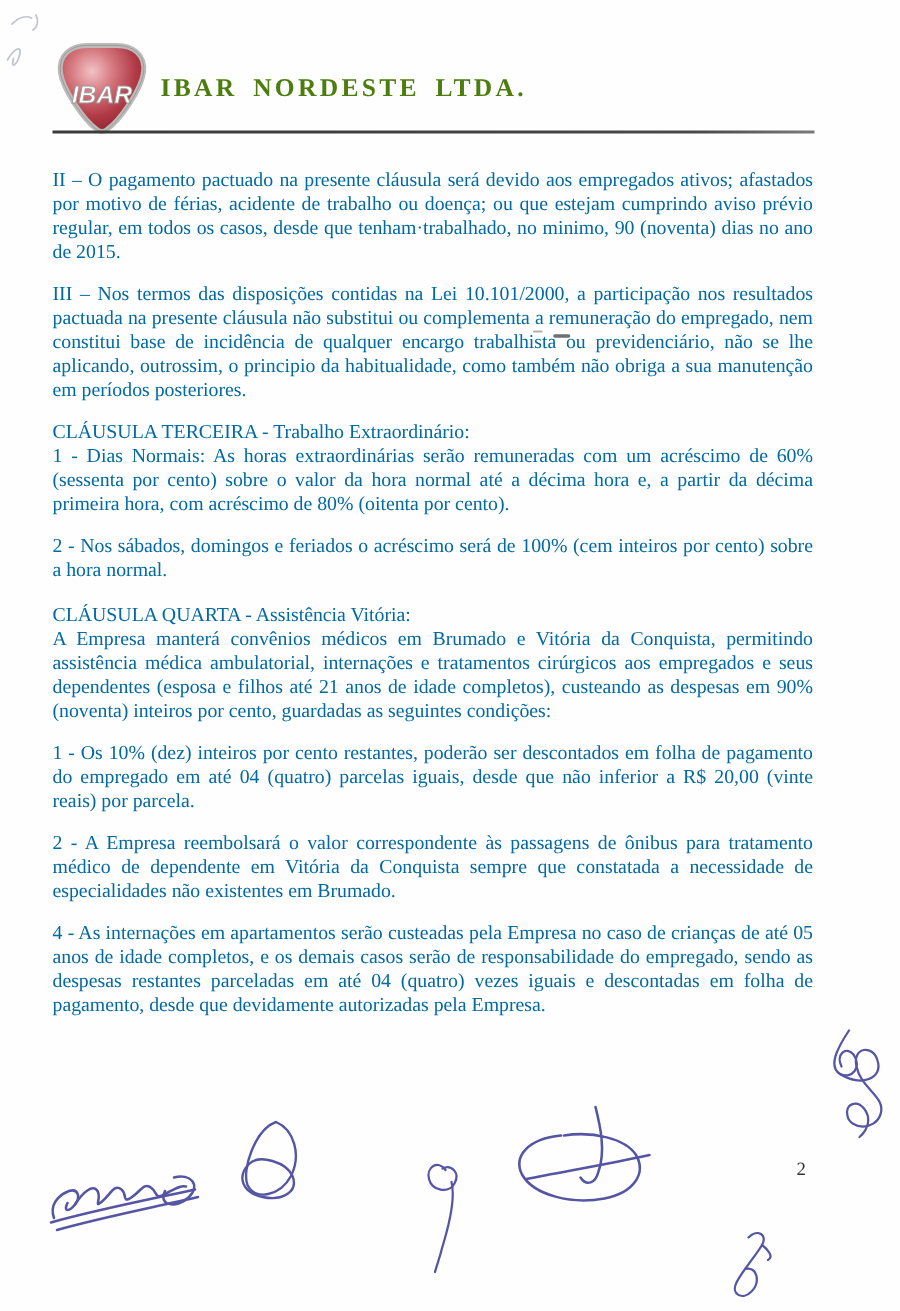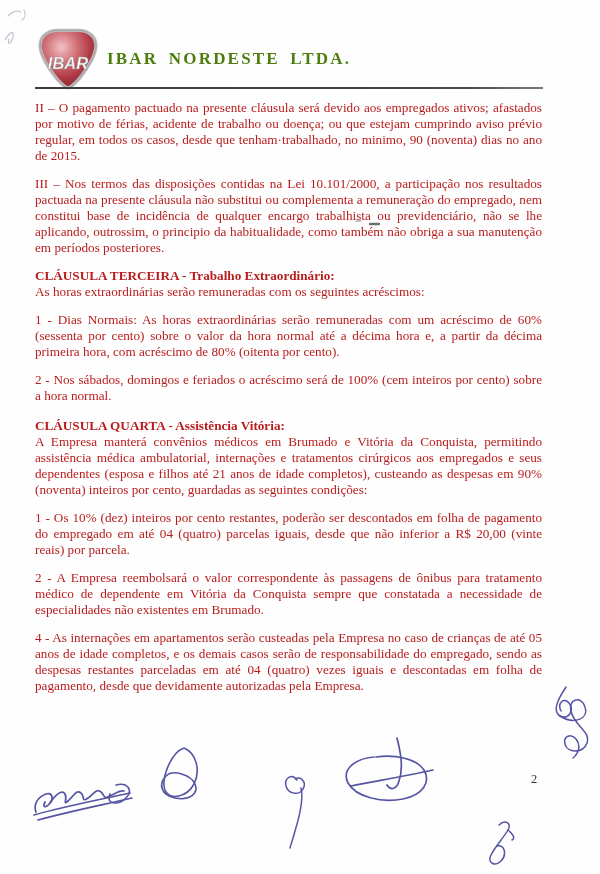--- a/index.html
+++ b/index.html
@@ -22,27 +22,27 @@
     position:absolute;left:107px;top:49px;
     font-size:17px;font-weight:bold;letter-spacing:2.2px;word-spacing:4px;
     color:#4d7c0f;
   }
   .header-rule{
     position:absolute;left:35px;top:87px;width:508px;height:2px;
     background:linear-gradient(to right,#3b3b3b 0%,#424242 60%,#4a4a4a 85%,#7a7a7a 100%);
   }
   
   .content{
-    position:absolute;left:35px;top:100px;width:507px;
-    font-size:13.2px;line-height:16px;color:#b91c1c;
+    position:absolute;left:35px;top:112px;width:507px;
+    font-size:13.2px;line-height:16px;color:#0369a1;
     text-align:justify;
   }
   .content p{margin:0 0 12px 0;}
   .clause-heading{
-    font-weight:bold;
+    font-weight:normal;
     margin:10px 0 0 0 !important;
     text-align:left;
   }
   .clause-heading.quarta{margin-top:14px !important;}
   .clause-intro{margin:0 0 12px 0;}
   
   .overlay{
     position:absolute;inset:0;width:600px;height:874px;
     pointer-events:none;
   }
@@ -73,21 +73,20 @@
   </div>
 
   <div class="company-name">IBAR NORDESTE LTDA.</div>
   <div class="header-rule"></div>
 
   <div class="content">
     <p>II – O pagamento pactuado na presente cláusula será devido aos empregados ativos; afastados por motivo de férias, acidente de trabalho ou doença; ou que estejam cumprindo aviso prévio regular, em todos os casos, desde que tenham·trabalhado, no minimo, 90 (noventa) dias no ano de 2015.</p>
     <p>III – Nos termos das disposições contidas na Lei 10.101/2000, a participação nos resultados pactuada na presente cláusula não substitui ou complementa a remuneração do empregado, nem constitui base de incidência de qualquer encargo trabalhista ou previdenciário, não se lhe aplicando, outrossim, o principio da habitualidade, como também não obriga a sua manutenção em períodos posteriores.</p>
 
     <p class="clause-heading">CLÁUSULA TERCEIRA - Trabalho Extraordinário:</p>
-    <p class="clause-intro">As horas extraordinárias serão remuneradas com os seguintes acréscimos:</p>
     <p>1 - Dias Normais: As horas extraordinárias serão remuneradas com um acréscimo de 60% (sessenta por cento) sobre o valor da hora normal até a décima hora e, a partir da décima primeira hora, com acréscimo de 80% (oitenta por cento).</p>
     <p>2 - Nos sábados, domingos e feriados o acréscimo será de 100% (cem inteiros por cento) sobre a hora normal.</p>
 
     <p class="clause-heading quarta">CLÁUSULA QUARTA - Assistência Vitória:</p>
     <p class="clause-intro">A Empresa manterá convênios médicos em Brumado e Vitória da Conquista, permitindo assistência médica ambulatorial, internações e tratamentos cirúrgicos aos empregados e seus dependentes (esposa e filhos até 21 anos de idade completos), custeando as despesas em 90% (noventa) inteiros por cento, guardadas as seguintes condições:</p>
     <p>1 - Os 10% (dez) inteiros por cento restantes, poderão ser descontados em folha de pagamento do empregado em até 04 (quatro) parcelas iguais, desde que não inferior a R$ 20,00 (vinte reais) por parcela.</p>
     <p>2 - A Empresa reembolsará o valor correspondente às passagens de ônibus para tratamento médico de dependente em Vitória da Conquista sempre que constatada a necessidade de especialidades não existentes em Brumado.</p>
     <p>4 - As internações em apartamentos serão custeadas pela Empresa no caso de crianças de até 05 anos de idade completos, e os demais casos serão de responsabilidade do empregado, sendo as despesas restantes parceladas em até 04 (quatro) vezes iguais e descontadas em folha de pagamento, desde que devidamente autorizadas pela Empresa.</p>
   </div>
 

